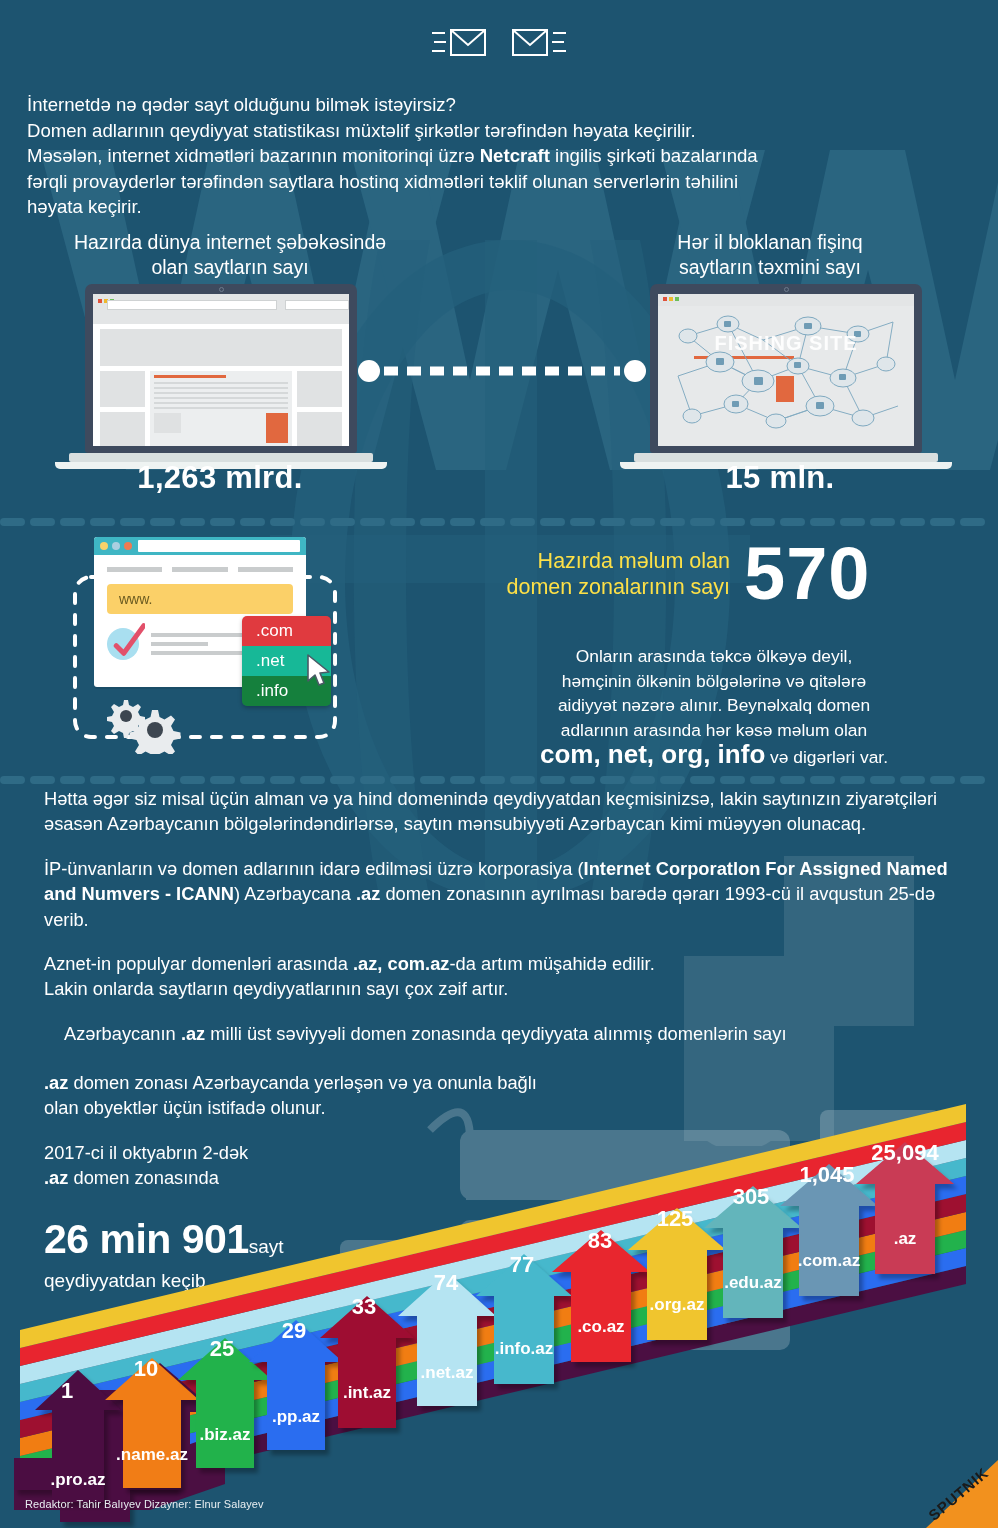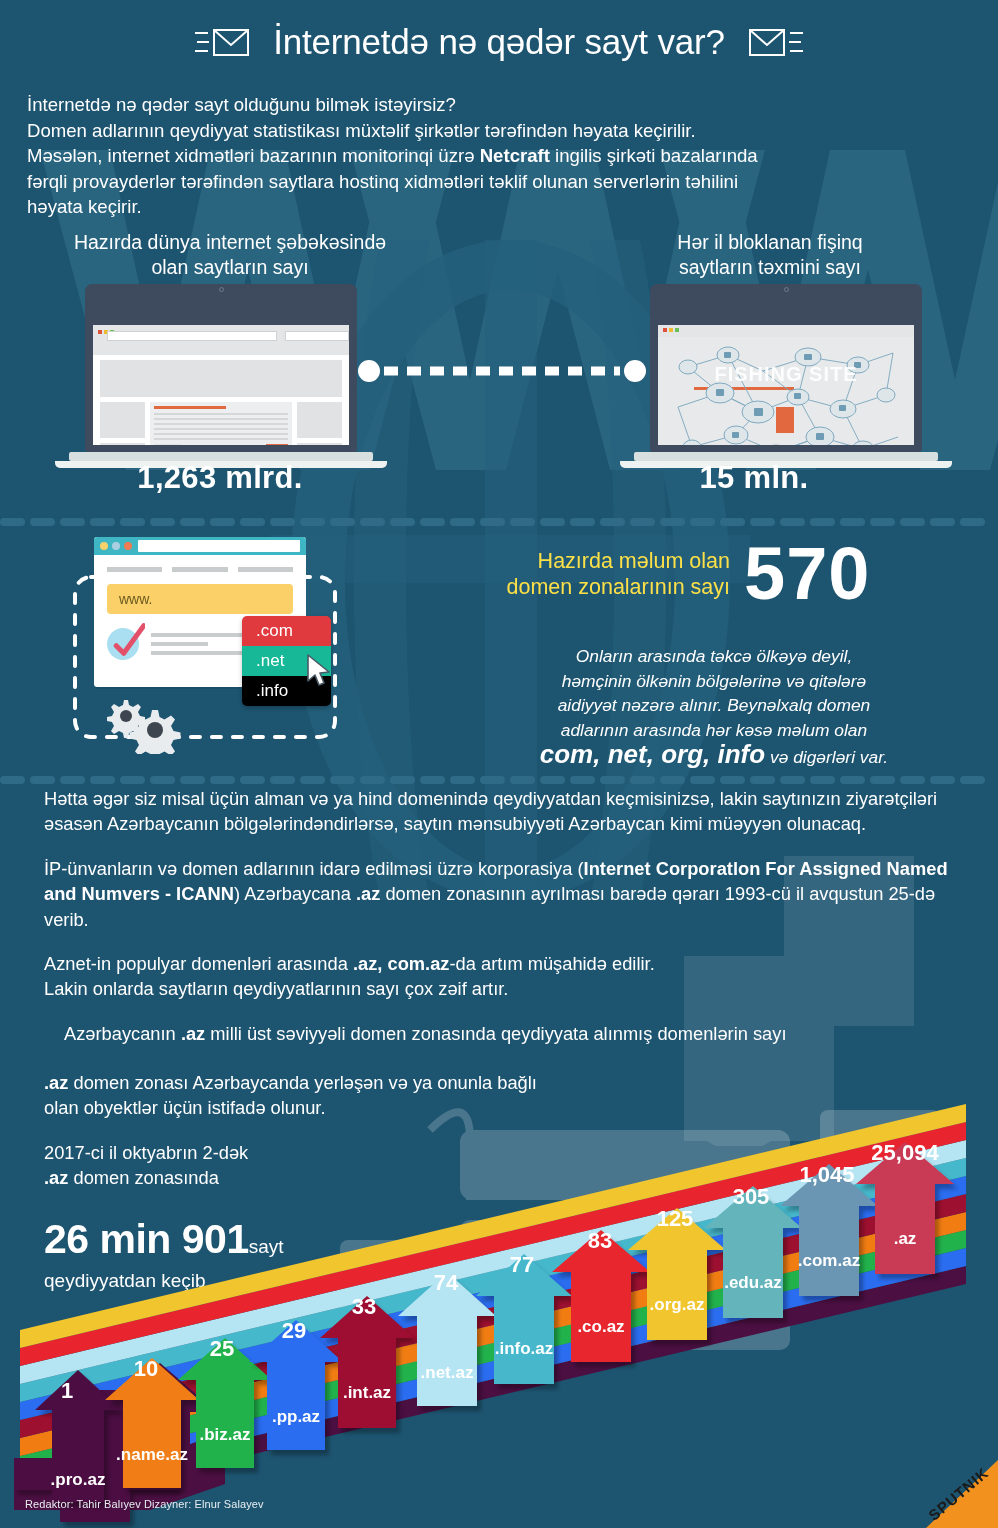--- a/index.html
+++ b/index.html
@@ -54,35 +54,35 @@
   .laptop.r { left:650px; top:62px; }
   .lid {
     background:#3e4a5e; border-radius:7px 7px 3px 3px;
     padding:10px 8px 7px 8px; position:relative;
   }
   .cam {
     position:absolute; left:50%; top:3px; margin-left:-2.5px;
     width:5px; height:5px; border-radius:50%;
     border:1px solid #6d7a8c;
   }
-  .scr { background:#ffffff; height:120px; overflow:hidden; position:relative;margin-top:31px; }
+  .scr { background:#ffffff; height:152px; overflow:hidden; position:relative; }
   .base {
     height:9px; background:#d8dfdf; border-radius:2px;
     margin:0 -16px; position:relative;
   }
   .base:after{
     content:""; position:absolute; left:-14px; right:-14px; top:9px;
     height:7px; background:#eef3f2; border-radius:0 0 5px 5px;
   }
   .bignum {
     position:absolute; width:420px; text-align:center;
     color:#ffffff; font-size:31px; font-weight:700; letter-spacing:0.3px;
   }
   .bignum.l { left:10px; top:238px; }
-  .bignum.r { left:544px; top:238px; }
+  .bignum.r { left:570px; top:238px; }
 
   .dashline { position:absolute; left:358px; top:360px; width:288px; height:22px; }
 
   
   .bw-top { background:#e3e5e6; height:30px; position:relative; }
   .bw-dots{ position:absolute; left:5px; top:5px; display:flex; gap:2px;}
   .bw-dots i{ width:4px;height:4px;display:block;}
   .bw-url { position:absolute; left:14px; top:6px; width:170px; height:10px; background:#fff; border:1px solid #cfd2d3;}
   .bw-url2{ position:absolute; left:192px; top:6px; width:64px; height:10px; background:#fff; border:1px solid #cfd2d3;}
   .bw-body{ padding:5px 7px; }
@@ -113,21 +113,21 @@
   .sec2 { position:absolute; left:0; top:524px; width:998px; height:262px;}
   .browser-ill { position:absolute; left:62px; top:10px; width:290px; height:230px;}
   .s2-head {
     position:absolute; left:430px; top:18px; width:568px;
     display:flex; align-items:center; gap:14px;
   }
   .s2-head .lbl { color:#fde047; font-size:21.5px; line-height:26px; text-align:right; width:300px;}
   .s2-head .num { color:#ffffff; font-size:74px; font-weight:700; line-height:64px; letter-spacing:1px;}
   .s2-body {
     position:absolute; left:440px; top:120px; width:548px;
-    color:#ffffff; font-size:17.4px; line-height:24.5px; text-align:center;font-style:italic;
+    color:#ffffff; font-size:17.4px; line-height:24.5px; text-align:center;
   }
   .s2-body b{ font-weight:700; font-size:26px;}
 
   
   .sec3 { position:absolute; left:44px; top:786px; width:930px; }
   .p { color:#ffffff; font-size:18.3px; line-height:25.4px; margin-bottom:19px;}
   .p b { font-weight:700; }
   .p.indent { text-indent:20px; margin-bottom:12px;}
 
   
@@ -176,21 +176,20 @@
   </svg>
 
   <div class="header">
     <svg class="env" viewBox="0 0 56 40">
       <g stroke="#ffffff" stroke-width="2" fill="none">
         <rect x="19" y="8" width="34" height="25"></rect>
         <path d="M19 8 L36 23 L53 8"></path>
         <path d="M0 11 H13 M2 20 H14 M0 29 H13"></path>
       </g>
     </svg>
-    <div class="title">İnternetdə nə qədər sayt var?</div>
     <svg class="env" viewBox="0 0 56 40" style="transform:scaleX(-1);">
       <g stroke="#ffffff" stroke-width="2" fill="none">
         <rect x="19" y="8" width="34" height="25"></rect>
         <path d="M19 8 L36 23 L53 8"></path>
         <path d="M0 11 H13 M2 20 H14 M0 29 H13"></path>
       </g>
     </svg>
   </div>
 
   <div class="intro">
@@ -355,21 +354,21 @@
             <span style="display:block;height:4px;background:#c9cccd;margin-bottom:5px;"></span>
             <span style="display:block;height:4px;background:#c9cccd;width:40%;"></span>
             <span style="display:block;height:4px;background:#c9cccd;margin-top:5px;width:70%;"></span>
           </span>
         </div>
       </div>
 
       <div style="position:absolute;left:180px;top:82px;width:89px;border-radius:5px;overflow:hidden;box-shadow:0 2px 4px rgba(0,0,0,.25);">
         <div style="background:#e03a3f;color:#fff;font-size:17px;padding:5px 0 5px 14px;">.com</div>
         <div style="background:#17b897;color:#fff;font-size:17px;padding:5px 0 5px 14px;">.net</div>
-        <div style="background:#000000;color:#fff;font-size:17px;padding:5px 0 5px 14px;">.info</div>
+        <div style="background:#15803d;color:#fff;font-size:17px;padding:5px 0 5px 14px;">.info</div>
       </div>
       <svg style="position:absolute;left:244px;top:120px;width:26px;height:34px;" viewBox="0 0 26 34">
         <path d="M2 1 L2 27 L9 21 L13 31 L18 29 L14 19 L23 18 Z" fill="#ffffff" stroke="#4a5a66" stroke-width="1.6" stroke-linejoin="round"></path>
       </svg>
       <svg style="position:absolute;left:40px;top:158px;width:82px;height:62px;" viewBox="0 0 82 62">
         <g fill="#e9ecee" stroke="#3d4650" stroke-width="0">
           <path d="M22 8 l4 0 1 5 4 2 5-3 3 3 -3 5 2 4 5 1 0 4 -5 1 -2 4 3 5 -3 3 -5-3 -4 2 -1 5 -4 0 -1-5 -4-2 -5 3 -3-3 3-5 -2-4 -5-1 0-4 5-1 2-4 -3-5 3-3 5 3 4-2 Z"></path>
           <circle cx="24" cy="24" r="6" fill="#3d4650"></circle>
         </g>
         <g fill="#e9ecee">

